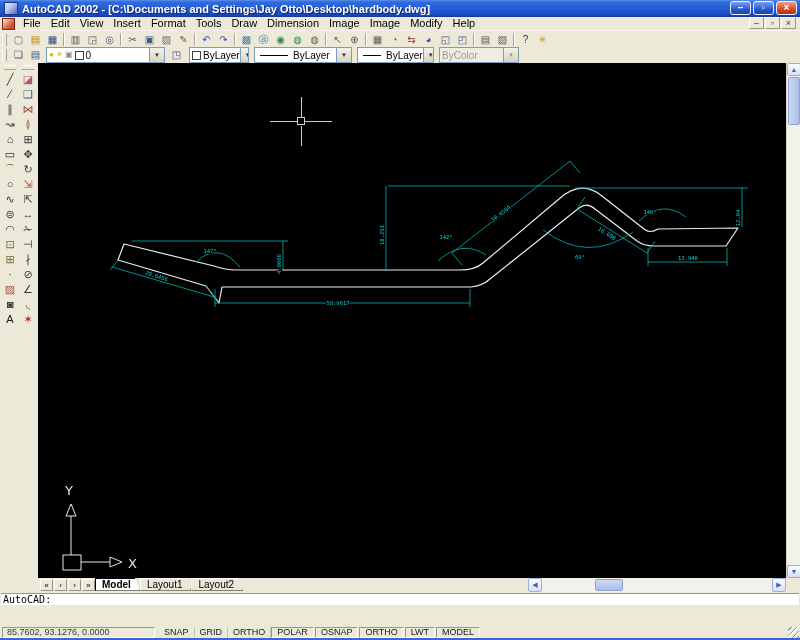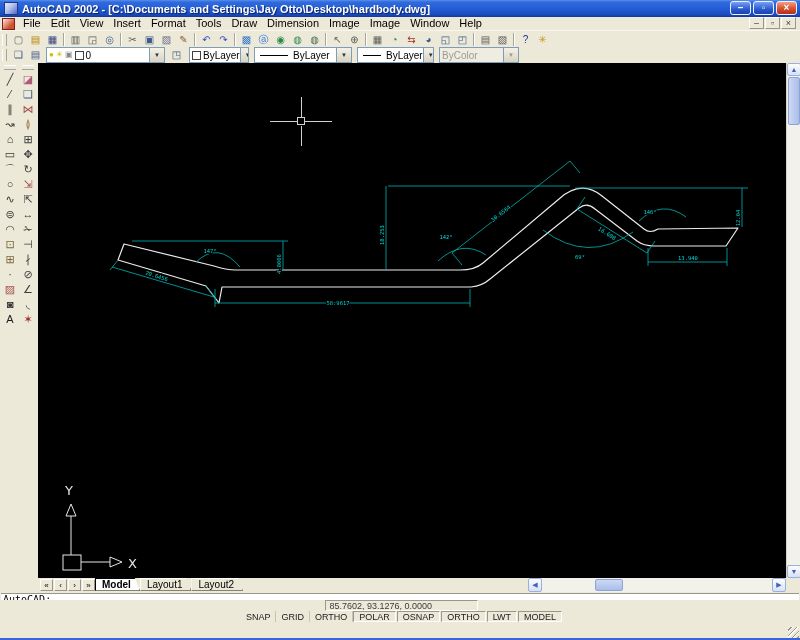--- a/index.html
+++ b/index.html
@@ -83,22 +83,22 @@
   .tab.active{background:#fff;font-weight:bold;border-top:1px solid #000;border-left:1px solid #000;border-right:1px solid #000;}
 
   
   .cmdarea{position:absolute;top:592px;left:0;width:800px;height:34px;background:#ece9d8;box-sizing:border-box;padding:1px 1px 0 1px;}
   .cmdhist{height:20px;background:#fff;border:1px solid;border-color:#808080 #fff #fff #808080;box-sizing:border-box;
     font-family:"DejaVu Sans Mono",monospace;font-size:10px;line-height:9px;padding-left:2px;overflow:hidden;}
   .cmdline{height:12px;background:#fff;border-top:1px solid #9a9689;font-family:"DejaVu Sans Mono",monospace;font-size:10px;
     line-height:11px;padding-left:2px;box-sizing:border-box;}
 
   
-  .statusbar{position:absolute;top:600px;left:0;width:800px;height:12px;background:#ece9d8;display:flex;align-items:center;
-    font-size:9px;color:#202020;flex-direction:column;}
+  .statusbar{position:absolute;top:626px;left:0;width:800px;height:12px;background:#ece9d8;display:flex;align-items:center;
+    font-size:9px;color:#202020;}
   .coords{width:153px;height:11px;margin-left:2px;border:1px solid;border-color:#9a9689 #fff #fff #9a9689;
     display:flex;align-items:center;padding-left:4px;box-sizing:border-box;color:#3a3a3a;}
   #status-toggles{display:flex;margin-left:4px;align-items:center;height:12px;}
   .toggle{padding:0 5px;height:11px;display:flex;align-items:center;box-sizing:border-box;}
   .toggle.off{border-right:1px solid #c8c4b4;}
   .toggle.on{border:1px solid;border-color:#9a9689 #fff #fff #9a9689;margin-right:1px;}
   .bottom-edge{position:absolute;top:638px;left:0;width:800px;height:2px;background:#3a64d8;}
   .resize-grip{position:absolute;right:1px;top:627px;width:11px;height:11px;
     background:repeating-linear-gradient(135deg,#ece9d8 0 2px,#9a9689 2px 3px,#fff 3px 4px);}
 </style>
@@ -122,21 +122,21 @@
     <span class="menu-item">File</span>
     <span class="menu-item">Edit</span>
     <span class="menu-item">View</span>
     <span class="menu-item">Insert</span>
     <span class="menu-item">Format</span>
     <span class="menu-item">Tools</span>
     <span class="menu-item">Draw</span>
     <span class="menu-item">Dimension</span>
     <span class="menu-item">Image</span>
     <span class="menu-item">Image</span>
-    <span class="menu-item">Window</span>
+    <span class="menu-item">Modify</span>
     <span class="menu-item">Help</span>
     <div class="child-controls">
       <div class="child-btn">–</div>
       <div class="child-btn">▫</div>
       <div class="child-btn">×</div>
     </div>
   </div>
 
   <div class="tbrow" id="standard-row">
     <span class="grip"></span>

